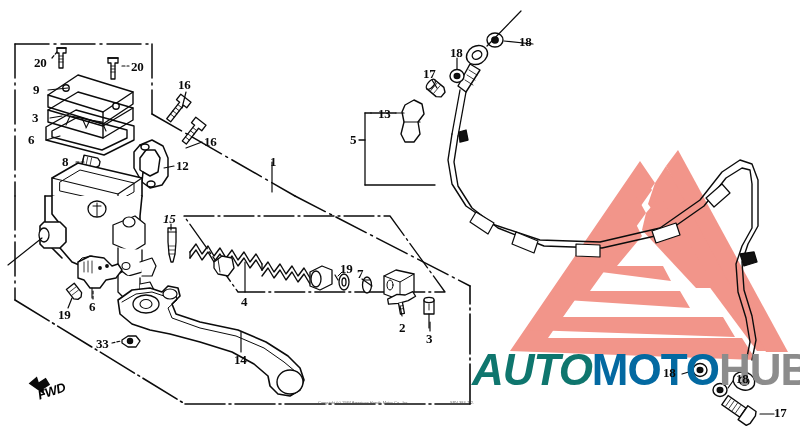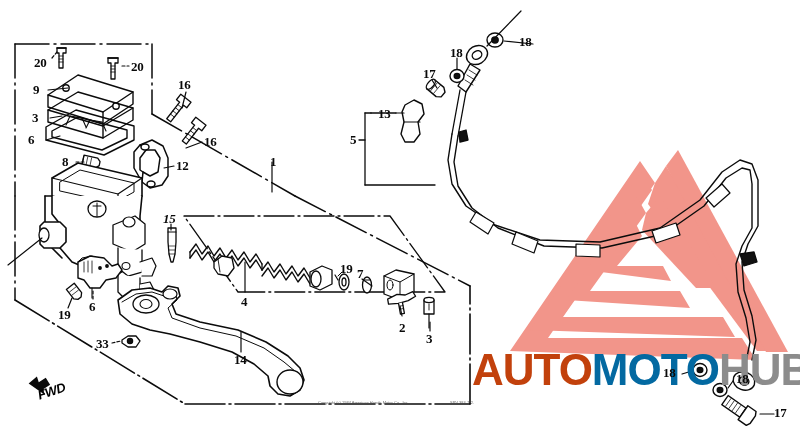--- a/index.html
+++ b/index.html
@@ -398,21 +398,21 @@
         <path d="M682 374 L692 371"></path>
 
         <path d="M733 381 L728 388"></path>
 
         <path d="M774 414 L760 414"></path>
       </g>
     </g>
   </svg>
 
   <div class="wm-text" style="left:472px; top:348px;">
-    <span style="color:#c2410c;">AUTO</span><span style="color:#0369a1;">MOTO</span><span style="color:#8C8C8C;">HUB</span>
+    <span style="color:#0f766e;font-style:italic;">AUTO</span><span style="color:#0369a1;">MOTO</span><span style="color:#8C8C8C;">HUB</span>
   </div>
 
   <div>
     <span class="callout" style="left:270px;top:155px;">1</span>
     <span class="callout" style="left:399px;top:321px;">2</span>
     <span class="callout" style="left:426px;top:332px;">3</span>
     <span class="callout" style="left:241px;top:295px;">4</span>
     <span class="callout" style="left:350px;top:133px;">5</span>
     <span class="callout" style="left:89px;top:300px;">6</span>
     <span class="callout" style="left:357px;top:267px;">7</span>

